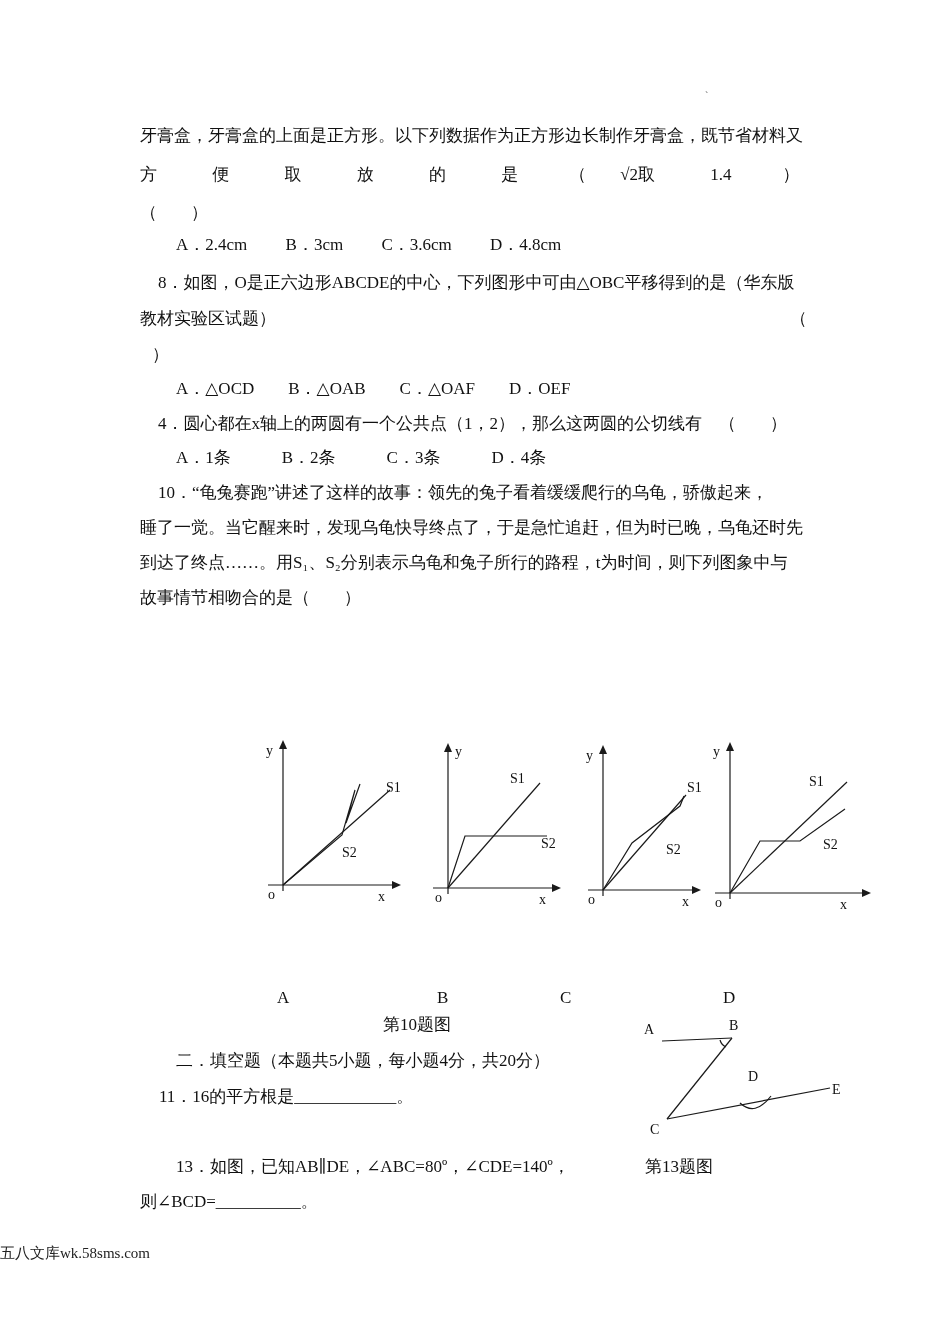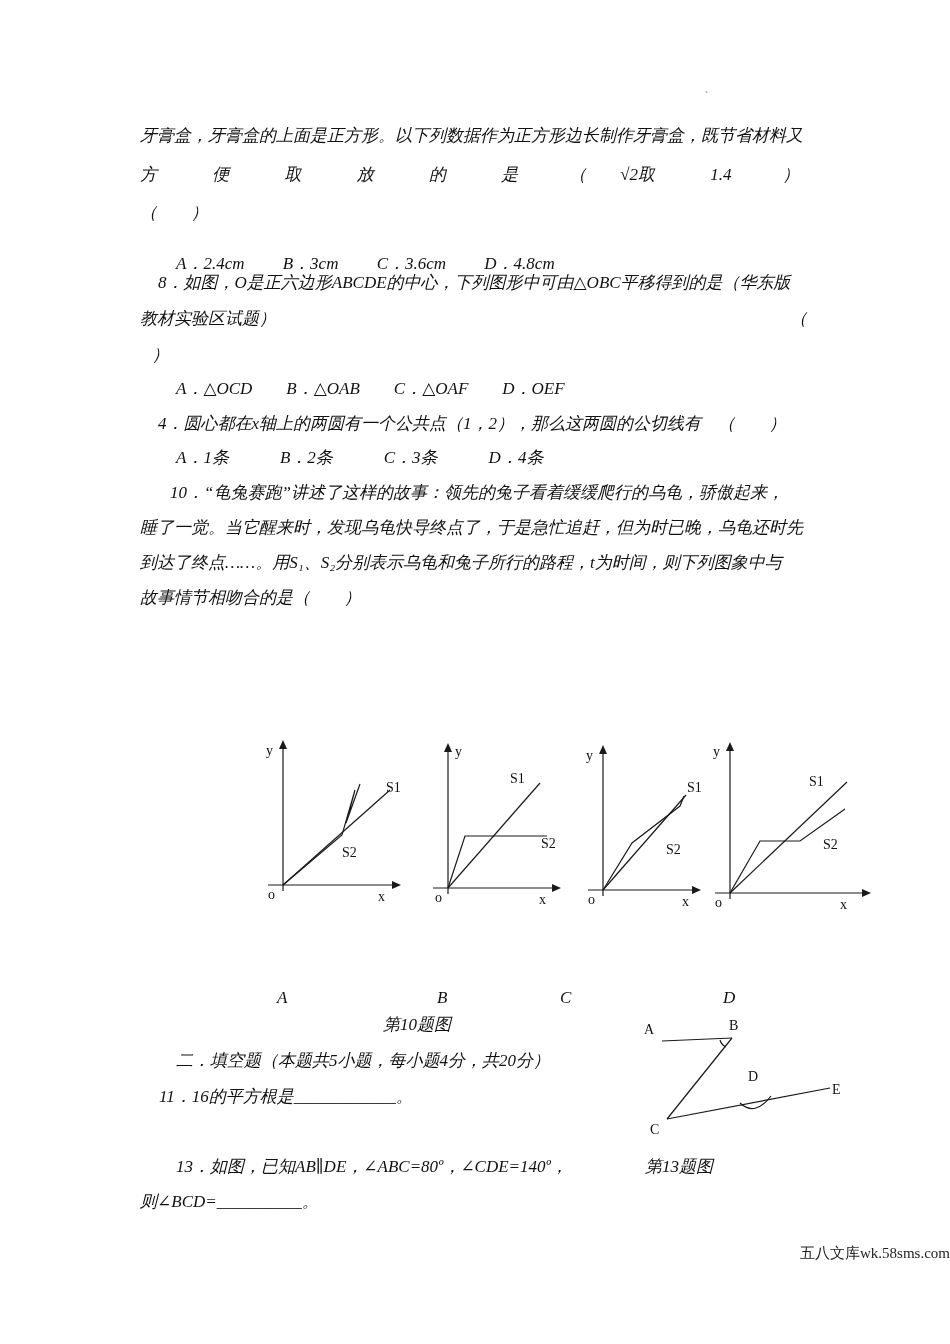--- a/index.html
+++ b/index.html
@@ -11,68 +11,67 @@
     font-family:"Liberation Serif","DejaVu Serif",serif;
     color:#111111;
     overflow:hidden;
   }
   .line {
     position:absolute;
     white-space:pre;
     font-size:17px;
     line-height:24px;
     color:#111111;
-    font-style:italic;
   }
   .small-mark {
     position:absolute;
     font-size:10px;
     color:#555555;
   }
   .graph { position:absolute; }
   .graph svg text, .fig13 svg text {
     font-family:"Liberation Serif","DejaVu Serif",serif;
     font-size:14px;
     fill:#111111;
   }
   .fig13 { position:absolute; }
   .footer {
     position:absolute;
     left:0; right:0;
-    text-align:right;
+    text-align:left;
     font-size:15px;
     color:#222222;
   }
   svg line, svg polyline, svg path.stroke-only {
     stroke:#1a1a1a; stroke-width:1.2; fill:none;
   }
   svg path.arrow { fill:#1a1a1a; stroke:none; }
 </style>
 </head>
 <body>
 
 <div class="page">
 
   <span class="small-mark" style="left:705px;top:90px">`</span>
 
   <span class="line" style="left:140px;top:124px">牙膏盒，牙膏盒的上面是正方形。以下列数据作为正方形边长制作牙膏盒，既节省材料又</span>
   <span class="line" style="left:140px;top:163px">方　　　 便　　　 取　　　 放　　　 的　　　 是　　　（　　√2取　　　 1.4　　　）</span>
   <span class="line" style="left:140px;top:201px">（　　）</span>
-  <span class="line" style="left:176px;top:252px">A．2.4cm　　 B．3cm　　 C．3.6cm　　 D．4.8cm</span>
+  <span class="line" style="left:176px;top:233px">A．2.4cm　　 B．3cm　　 C．3.6cm　　 D．4.8cm</span>
 
   <span class="line" style="left:158px;top:271px">8．如图，O是正六边形ABCDE的中心，下列图形中可由△OBC平移得到的是（华东版</span>
   <span class="line" style="left:140px;top:307px">教材实验区试题）</span>
   <span class="line" style="left:790px;top:307px">（</span>
   <span class="line" style="left:152px;top:343px">）</span>
   <span class="line" style="left:176px;top:377px">A．△OCD　　B．△OAB　　C．△OAF　　D．OEF</span>
 
   <span class="line" style="left:158px;top:412px">4．圆心都在x轴上的两圆有一个公共点（1，2），那么这两圆的公切线有　（　　）</span>
   <span class="line" style="left:176px;top:446px">A．1条　　　B．2条　　　C．3条　　　D．4条</span>
 
-  <span class="line" style="left:170px;top:481px">10．“龟兔赛跑”讲述了这样的故事：领先的兔子看着缓缓爬行的乌龟，骄傲起来，</span>
+  <span class="line" style="left:158px;top:481px">10．“龟兔赛跑”讲述了这样的故事：领先的兔子看着缓缓爬行的乌龟，骄傲起来，</span>
   <span class="line" style="left:140px;top:516px">睡了一觉。当它醒来时，发现乌龟快导终点了，于是急忙追赶，但为时已晚，乌龟还时先</span>
   <span class="line" style="left:140px;top:586px">故事情节相吻合的是（　　）</span>
   <span class="line" style="left:140px;top:551px">到达了终点……。用S₁、S₂分别表示乌龟和兔子所行的路程，t为时间，则下列图象中与</span>
 
   <div class="graph" style="left:250px;top:733px">
     <svg width="155" height="192" viewBox="0 0 155 192">
       <line x1="33" y1="158" x2="33" y2="14"></line>
       <path class="arrow" d="M33,7 L29,16 L37,16 Z"></path>
       <line x1="18" y1="152" x2="145" y2="152"></line>
       <path class="arrow" d="M151,152 L142,148 L142,156 Z"></path>

